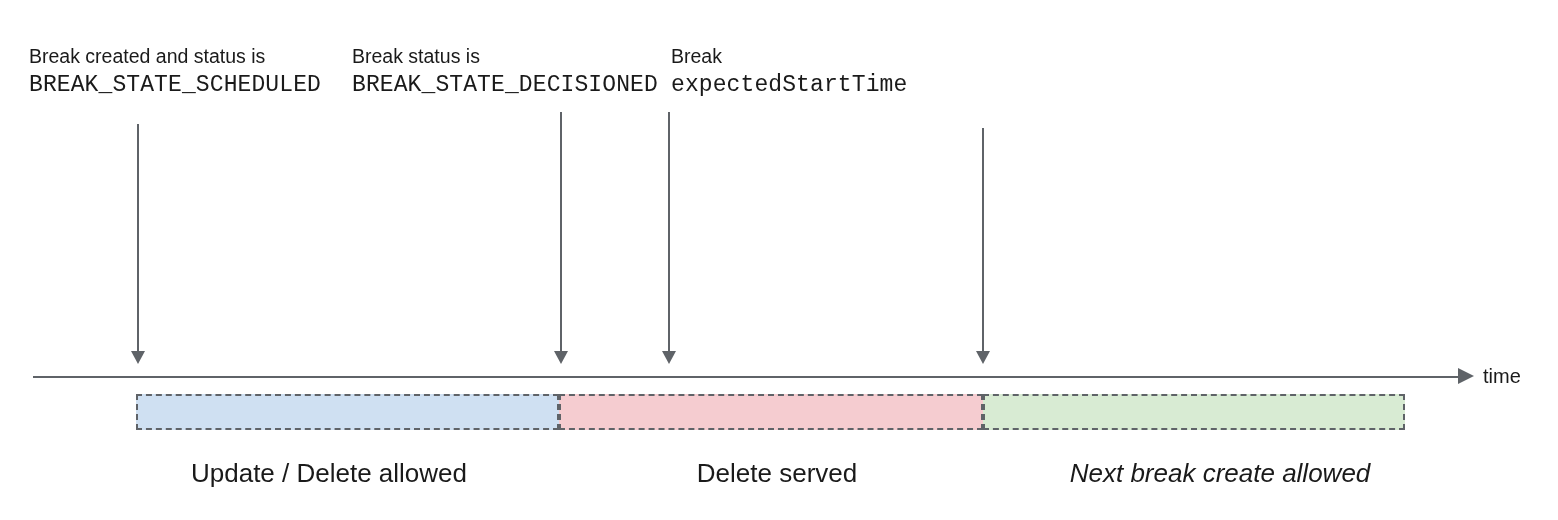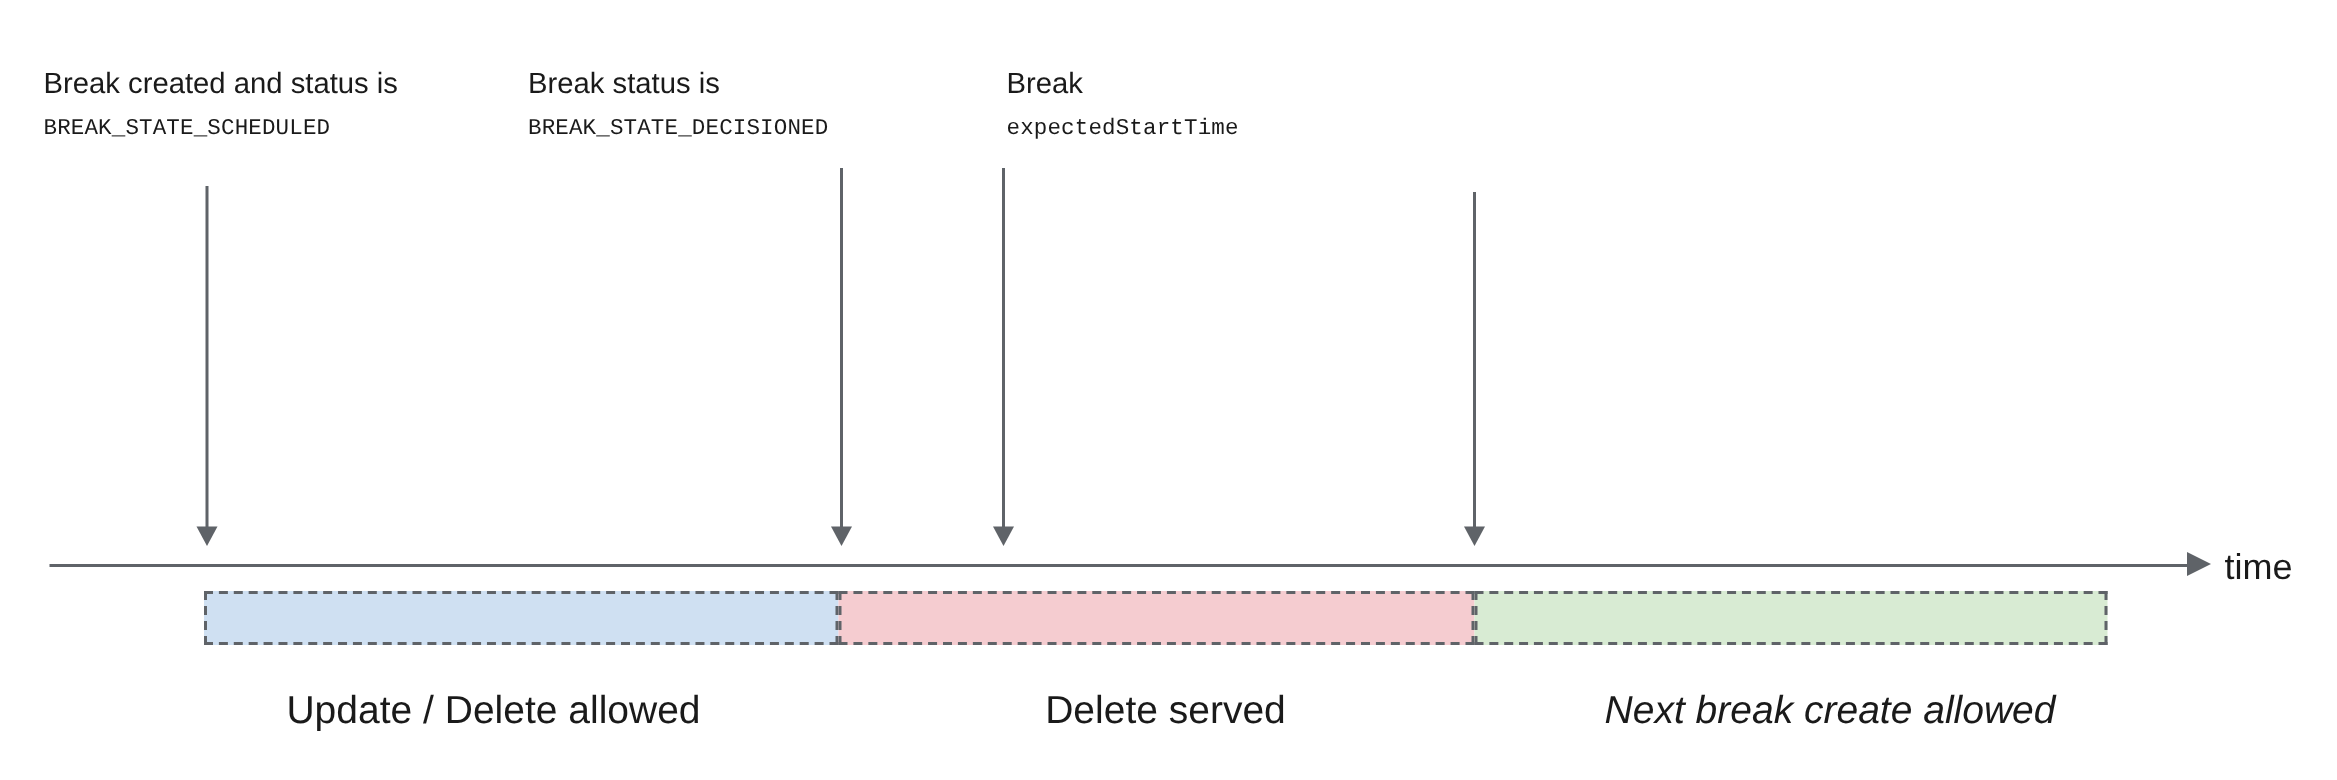--- a/index.html
+++ b/index.html
@@ -27,21 +27,21 @@
   .annotation {
     position: absolute;
     font-family: "Liberation Sans", sans-serif;
     font-size: 19.5px;
     line-height: 29px;
     color: #1a1a1a;
     white-space: nowrap;
   }
   .annotation .mono {
     font-family: "Liberation Mono", monospace;
-    font-size: 15px;
+    font-size: 23px;
     letter-spacing: 0.1px;
   }
   .annotation .ln {
     display: block;
   }
 
   #ann-1 { left: 29px;  top: 42px; }
   #ann-2 { left: 352px; top: 42px; }
   #ann-3 { left: 671px; top: 42px; }
   #ann-4 { left: 929px; top: 34px; }
@@ -90,21 +90,21 @@
     width: 0;
     height: 0;
     border-top: 8px solid transparent;
     border-bottom: 8px solid transparent;
     border-left: 16px solid #5f6368;
   }
   #time-axis-label {
     position: absolute;
     left: 1483px;
     top: 365px;
-    font-size: 24px;
+    font-size: 20px;
     color: #1a1a1a;
     font-family: "Liberation Sans", sans-serif;
   }
 
   
   .phase-bar {
     position: absolute;
     top: 394px;
     height: 36px;
     box-sizing: border-box;

